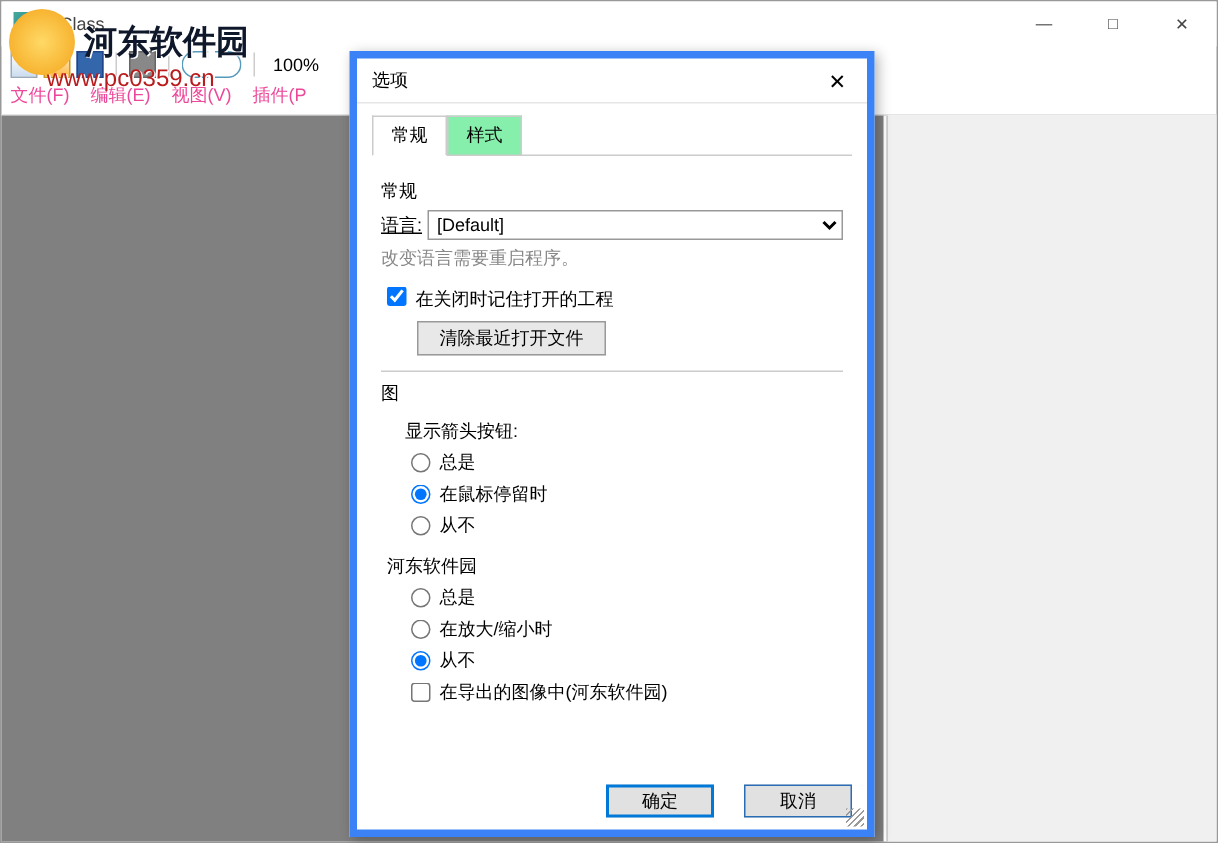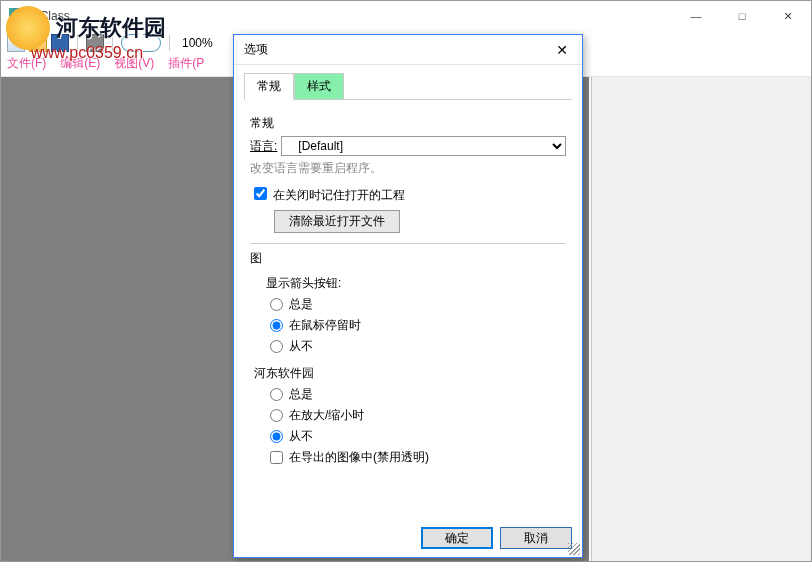--- a/index.html
+++ b/index.html
@@ -23,48 +23,48 @@
 .canvas-left { width: 590px; background: #808080; border-right: 2px solid #fff; }
 .sidebar-right { flex: 1; background: #f0f0f0; border-left: 1px solid #ccc; }
 
 .watermark { position: absolute; top: 6px; left: 6px; pointer-events: none; }
 .wm-logo { display: flex; align-items: center; }
 .wm-circle { width: 44px; height: 44px; border-radius: 50%; background: radial-gradient(#ffd966,#f4a41a); position: relative; }
 .wm-text { font-size: 22px; font-weight: bold; color: #0f172a; margin-left: 6px; text-shadow: 1px 1px #fff; }
 .wm-url { font-size: 16px; color: #b91c1c; text-shadow: 1px 1px #fff; margin-left: 25px; margin-top: -6px; }
 
 
-.dialog { position: absolute; left: 233px; top: 34px; width: 350px; height: 524px; background: #fff; border: 1px solid #3b82f6; box-shadow: 2px 2px 8px rgba(0,0,0,0.3); }
+.dialog { position: absolute; left: 233px; top: 34px; width: 350px; height: 524px; background: #fff; border: 5px solid #3b82f6; box-shadow: 2px 2px 8px rgba(0,0,0,0.3); }
 .dlg-title { height: 30px; display: flex; align-items: center; justify-content: space-between; padding: 0 8px 0 10px; border-bottom: 1px solid #e5e5e5; }
 .dlg-title-text { font-size: 12px; }
 .dlg-close { font-size: 14px; cursor: pointer; padding: 0 6px; }
 
 .tabs { display: flex; padding: 8px 10px 0 10px; }
 .tab { font-size: 12px; padding: 4px 12px; border: 1px solid #ccc; border-bottom: none; background: #fff; cursor: pointer; }
 .tab.active { border-bottom: 1px solid #fff; position: relative; z-index: 2; }
 .tab.inactive { background: #86efac; }
 .tab-line { height: 1px; background: #ccc; margin: 0 10px; position: relative; top: -1px; }
 
 .dlg-body { padding: 8px 16px; font-size: 12px; }
 .section-title { margin: 6px 0 4px 0; }
 .row { display: flex; align-items: center; margin: 4px 0; }
 .label-inline { margin-right: 4px; text-decoration: underline; }
-.lang-select { flex: 1; height: 20px; font-size: 12px; border: 1px solid #999; background: #fff; padding: 0 12px; }
+.lang-select { flex: 1; height: 20px; font-size: 12px; border: 1px solid #999; background: #fff; padding: 0 1px; }
 .hint { color: #888; margin: 2px 0 10px 0; }
 
 .checkbox { width: 13px; height: 13px; margin-right: 6px; }
 .cb-row { display: flex; align-items: flex-start; margin: 6px 0 6px 4px; }
 .btn-clear { margin-left: 24px; padding: 2px 14px; font-size: 12px; border: 1px solid #999; background: #e8e8e8; cursor: pointer; }
 
 hr.sep { border: none; border-top: 1px solid #ccc; margin: 10px 0 6px 0; }
 
 .radio { width: 13px; height: 13px; margin-right: 6px; }
 .radio-row { display: flex; align-items: center; margin: 4px 0 4px 20px; }
 
-.dlg-footer { position: absolute; bottom: 8px; right: 10px; display: flex; gap: 7px; }
+.dlg-footer { position: absolute; bottom: 8px; right: 10px; display: flex; gap: 20px; }
 .dlg-btn { width: 72px; height: 22px; font-size: 12px; border: 1px solid #2a6db3; background: #e1e1e1; cursor: pointer; }
 .dlg-btn.primary { border: 2px solid #0078d7; }
 
 .resize-grip { position: absolute; right: 2px; bottom: 2px; width: 12px; height: 12px; background: repeating-linear-gradient(135deg,#999 0 1px,transparent 1px 3px); }
 </style>
 </head>
 <body>
 
 <div class="main-window">
   <div class="titlebar">
@@ -165,21 +165,21 @@
     <div class="radio-row">
       <input type="radio" class="radio" name="font" style="">
       <span>在放大/缩小时</span>
     </div>
     <div class="radio-row">
       <input type="radio" class="radio" name="font" checked="" style="">
       <span>从不</span>
     </div>
     <div class="radio-row" style="margin-left:20px;">
       <input type="checkbox" class="checkbox" style="">
-      <span>在导出的图像中(禁用透明)</span>
+      <span>在导出的图像中(河东软件园)</span>
     </div>
   </div>
 
   <div class="dlg-footer">
     <button class="dlg-btn primary">确定</button>
     <button class="dlg-btn">取消</button>
   </div>
   <div class="resize-grip"></div>
 </div>
 

